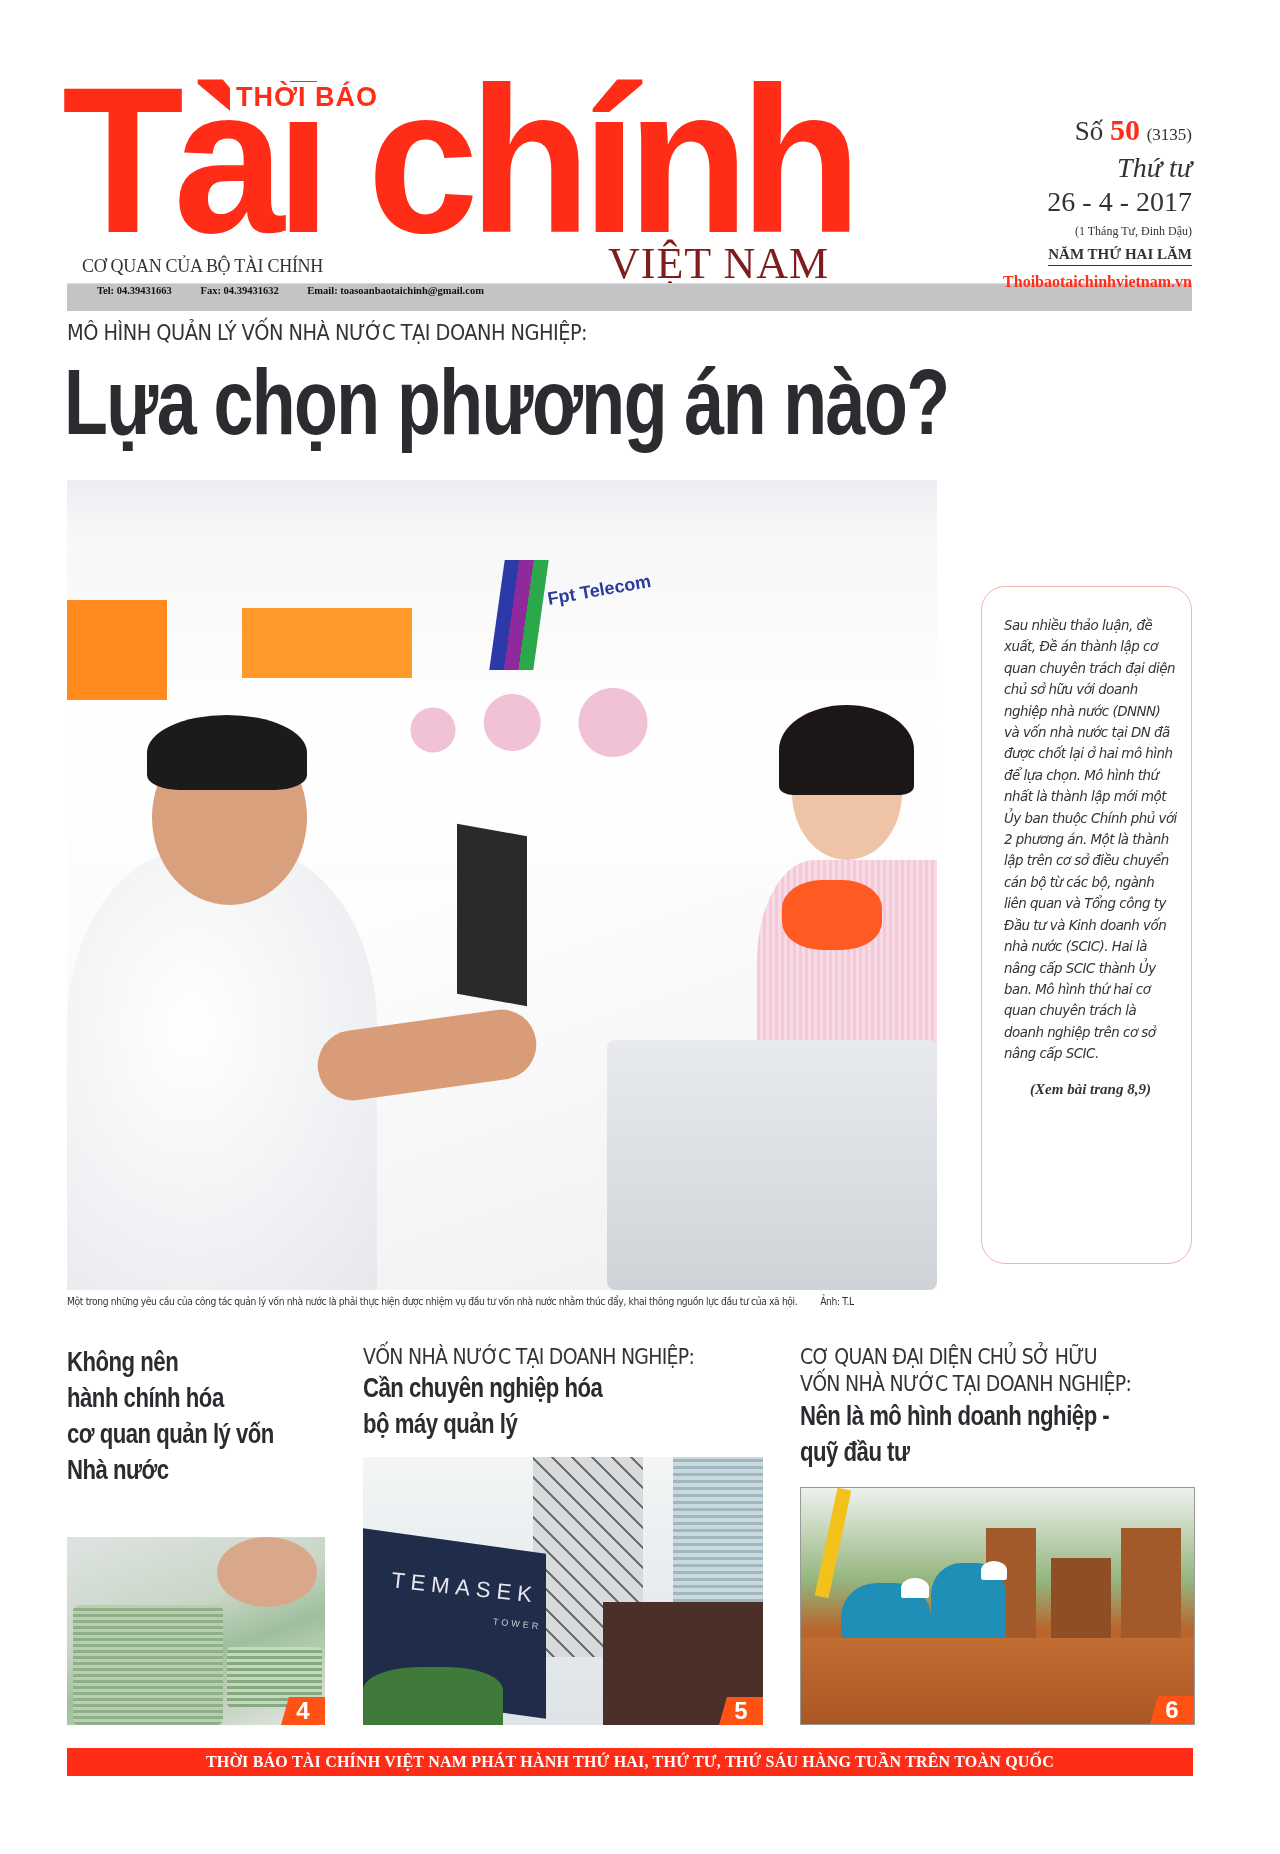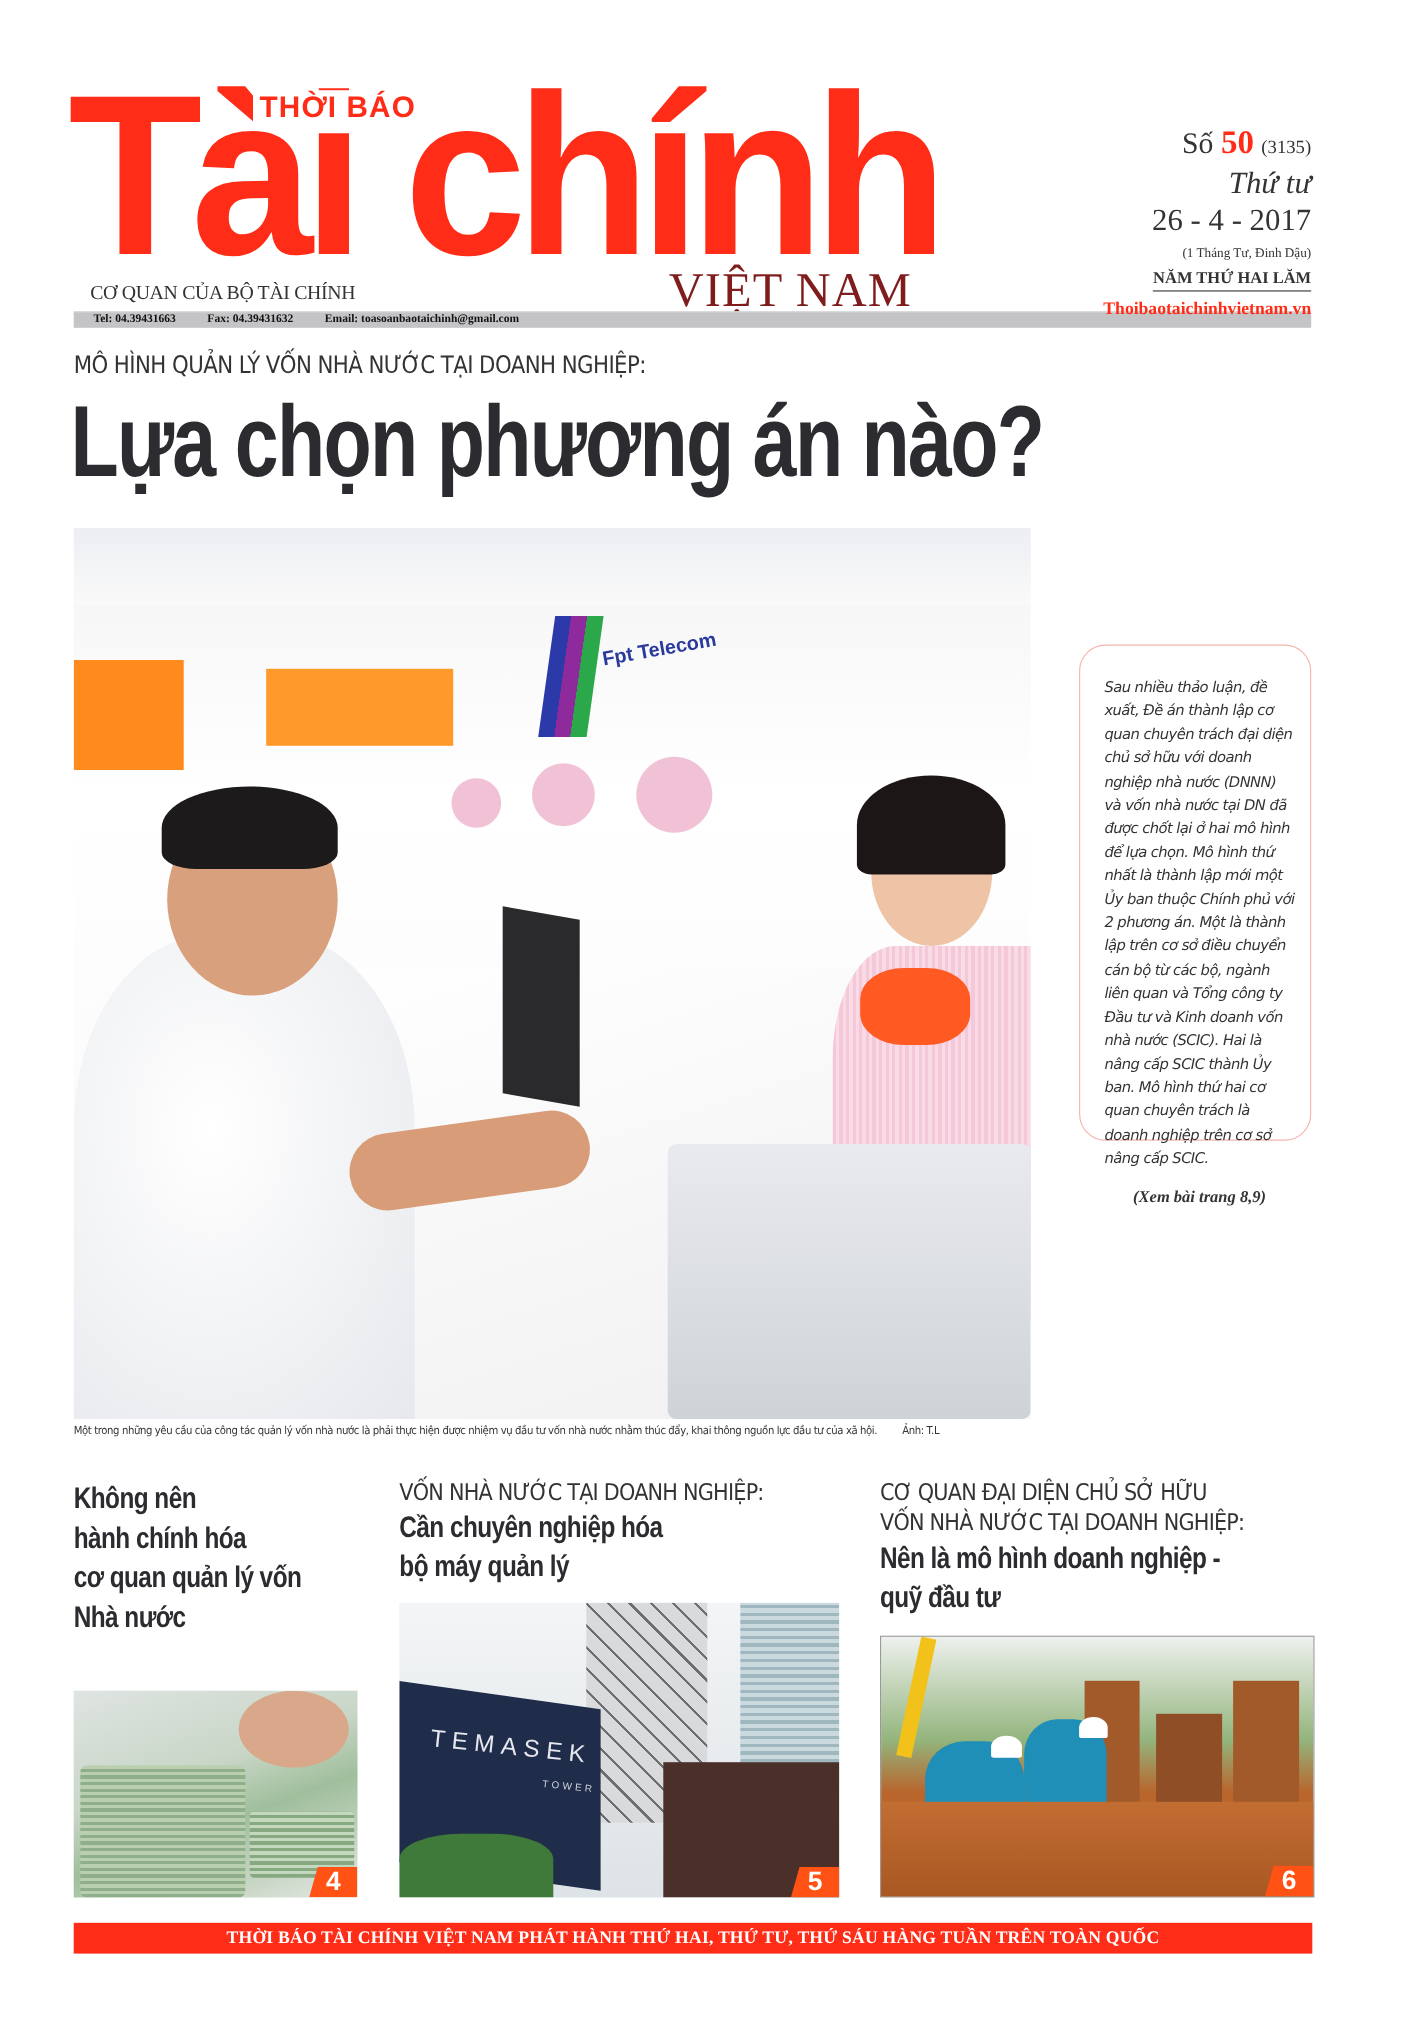--- a/index.html
+++ b/index.html
@@ -25,24 +25,24 @@
     position: absolute; left: 602px; top: 242px;
     font-family: "Liberation Serif", serif; font-size: 44px; line-height: 44px;
     color: #7f1d1d; letter-spacing: 1px; background: #ffffff; padding: 0 6px;
   }
   .logo-agency {
     position: absolute; left: 82px; top: 256px;
     font-family: "Liberation Serif", serif; font-size: 18px; color: #333;
     letter-spacing: -0.3px;
   }
   .contact-bar {
-    position: absolute; left: 67px; top: 283px; width: 1125px; height: 15px;
+    position: absolute; left: 67px; top: 283px; width: 1125px; height: 28px;
     background: #c4c4c6; border-top: 1px solid #dcdcdc;
     font-family: "Liberation Serif", serif; font-weight: bold; font-size: 10.5px;
-    color: #111; line-height: 14px; padding-left: 18px; white-space: nowrap;
+    color: #111; line-height: 14px; padding-left: 30px; white-space: nowrap;
   }
   .contact-bar span { margin-right: 26px; }
 
   .issue-box { position: absolute; right: 88px; top: 100px; text-align: right; font-family: "Liberation Serif", serif; color: #333; margin-top: 14px; }
   .issue-line { font-size: 27px; line-height: 32px; }
   .issue-line .num { color: #ff2d17; font-weight: bold; font-size: 30px; }
   .issue-line .paren { font-size: 17px; }
   .issue-day { font-style: italic; font-size: 28px; line-height: 34px; }
   .issue-date { font-size: 28px; line-height: 34px; }
   .issue-lunar { font-size: 12px; line-height: 24px; }
@@ -92,21 +92,21 @@
 
   .photo-caption {
     position: absolute; left: 67px; top: 1296px; width: 880px;
     font-family: "DejaVu Sans", sans-serif; font-size: 10px; color: #333;
     letter-spacing: -0.4px; transform: scaleX(0.92); transform-origin: left top; white-space: nowrap;
   }
   .photo-caption .credit { margin-left: 22px; }
 
   
   .callout {
-    position: absolute; left: 981px; top: 586px; width: 211px; height: 451px;
+    position: absolute; left: 981px; top: 586px; width: 211px; height: 678px;
     border: 1.5px solid #f4b4ac; border-radius: 24px; padding: 28px 14px 0 22px;
     font-family: "DejaVu Sans", sans-serif; font-style: italic; font-size: 13.4px;
     line-height: 21.4px; color: #333; letter-spacing: -0.5px;
   }
   .callout-ref {
     display: block; text-align: center; font-family: "Liberation Serif", serif;
     font-weight: bold; font-style: italic; font-size: 15px; margin-top: 14px; letter-spacing: 0;
   }
 
   

